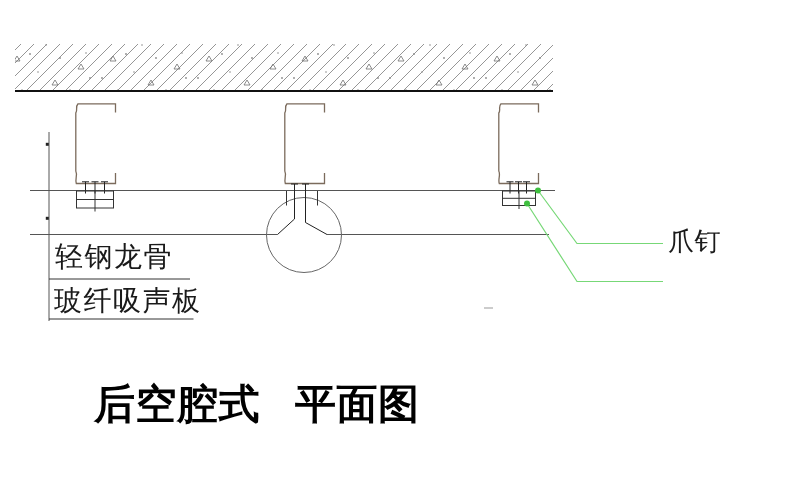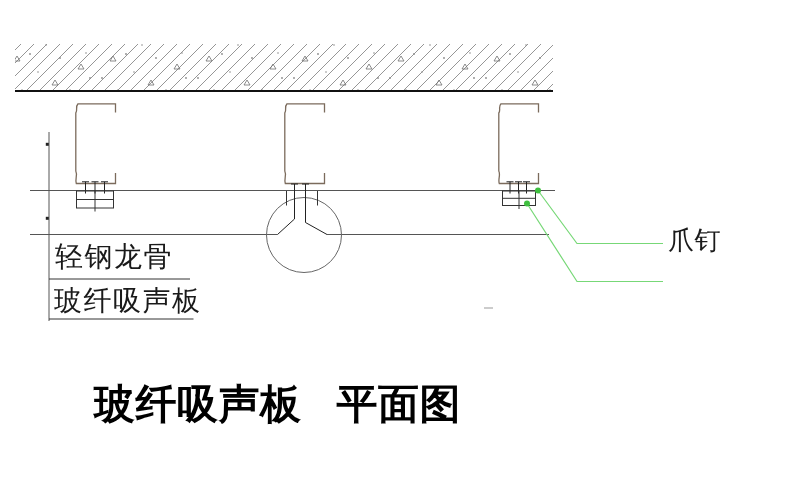--- a/index.html
+++ b/index.html
@@ -7,21 +7,21 @@
     position:relative;width:788px;height:480px;background:#ffffff;overflow:hidden;
     font-family:"Liberation Serif","DejaVu Serif",serif;
   }
   #stage svg{position:absolute;left:0;top:0;}
   .callout{
     position:absolute;color:#1a1a1a;line-height:1;white-space:nowrap;
     font-family:"Liberation Serif","DejaVu Serif",serif;
   }
   .callout-left-1{left:55px;top:243px;font-size:28px;letter-spacing:1.5px;}
   .callout-left-2{left:54px;top:287px;font-size:28px;letter-spacing:1.5px;}
-  .callout-right-1{left:668px;top:229px;font-size:26px;letter-spacing:0.5px;font-family:Liberation Mono, monospace;}
+  .callout-right-1{left:668px;top:229px;font-size:26px;letter-spacing:0.5px;}
   .callout-right-2{left:668px;top:268px;font-size:28px;letter-spacing:1.5px;}
   .drawing-title{
     position:absolute;left:94px;top:384px;font-size:41px;font-weight:700;color:#000;
     letter-spacing:0.5px;word-spacing:23px;line-height:1;white-space:nowrap;
     font-family:"Liberation Sans","DejaVu Sans",sans-serif;
   }
 </style>
 </head>
 <body>
 
@@ -129,14 +129,14 @@
       <circle cx="527" cy="203.5" r="3" fill="#3fbf3f"></circle>
     </g>
 
     <line x1="484" y1="308" x2="493" y2="308" stroke="#aaa" stroke-width="1.2"></line>
   </svg>
 
   <div class="callout callout-left-1">轻钢龙骨</div>
   <div class="callout callout-left-2">玻纤吸声板</div>
   <div class="callout callout-right-1">爪钉</div>
 
-  <div class="drawing-title">玻纤吸声板 平面图</div>
+  <div class="drawing-title">后空腔式 平面图</div>
 </div>
 
 </body></html>

